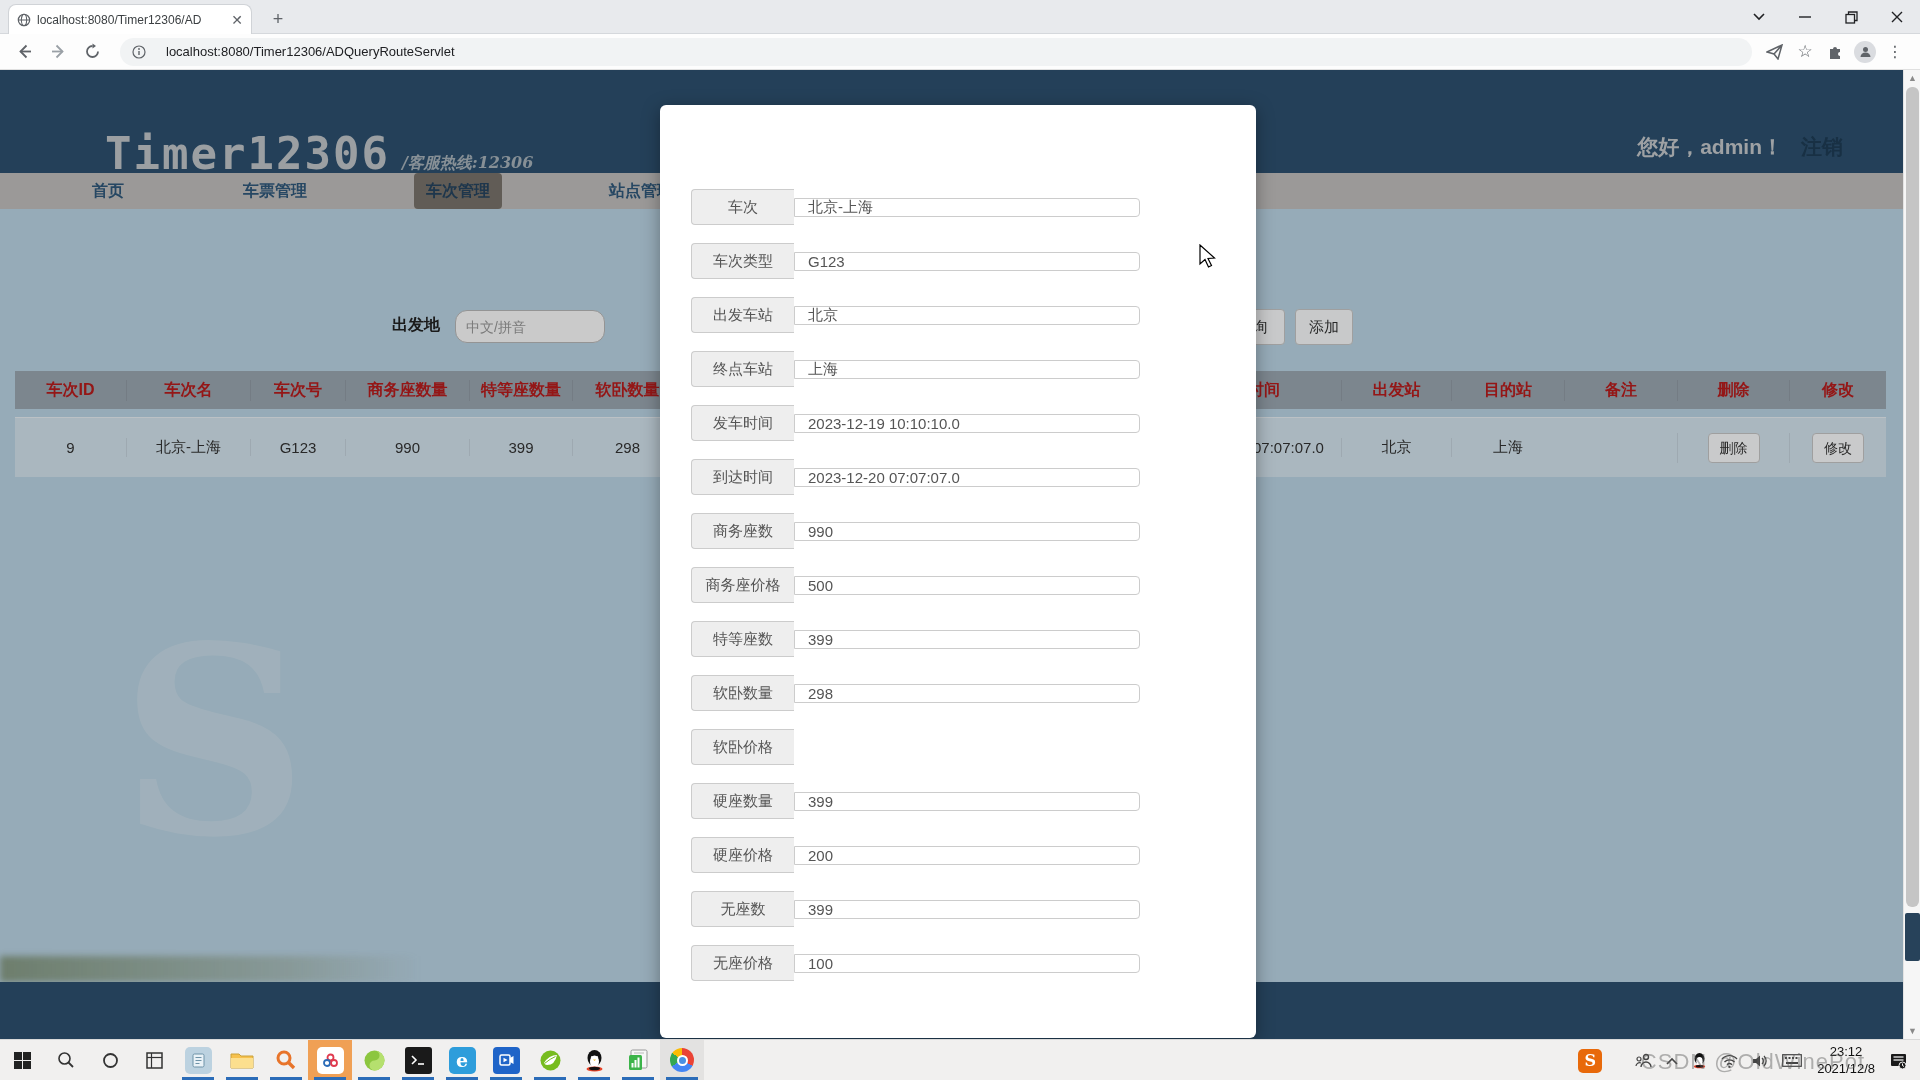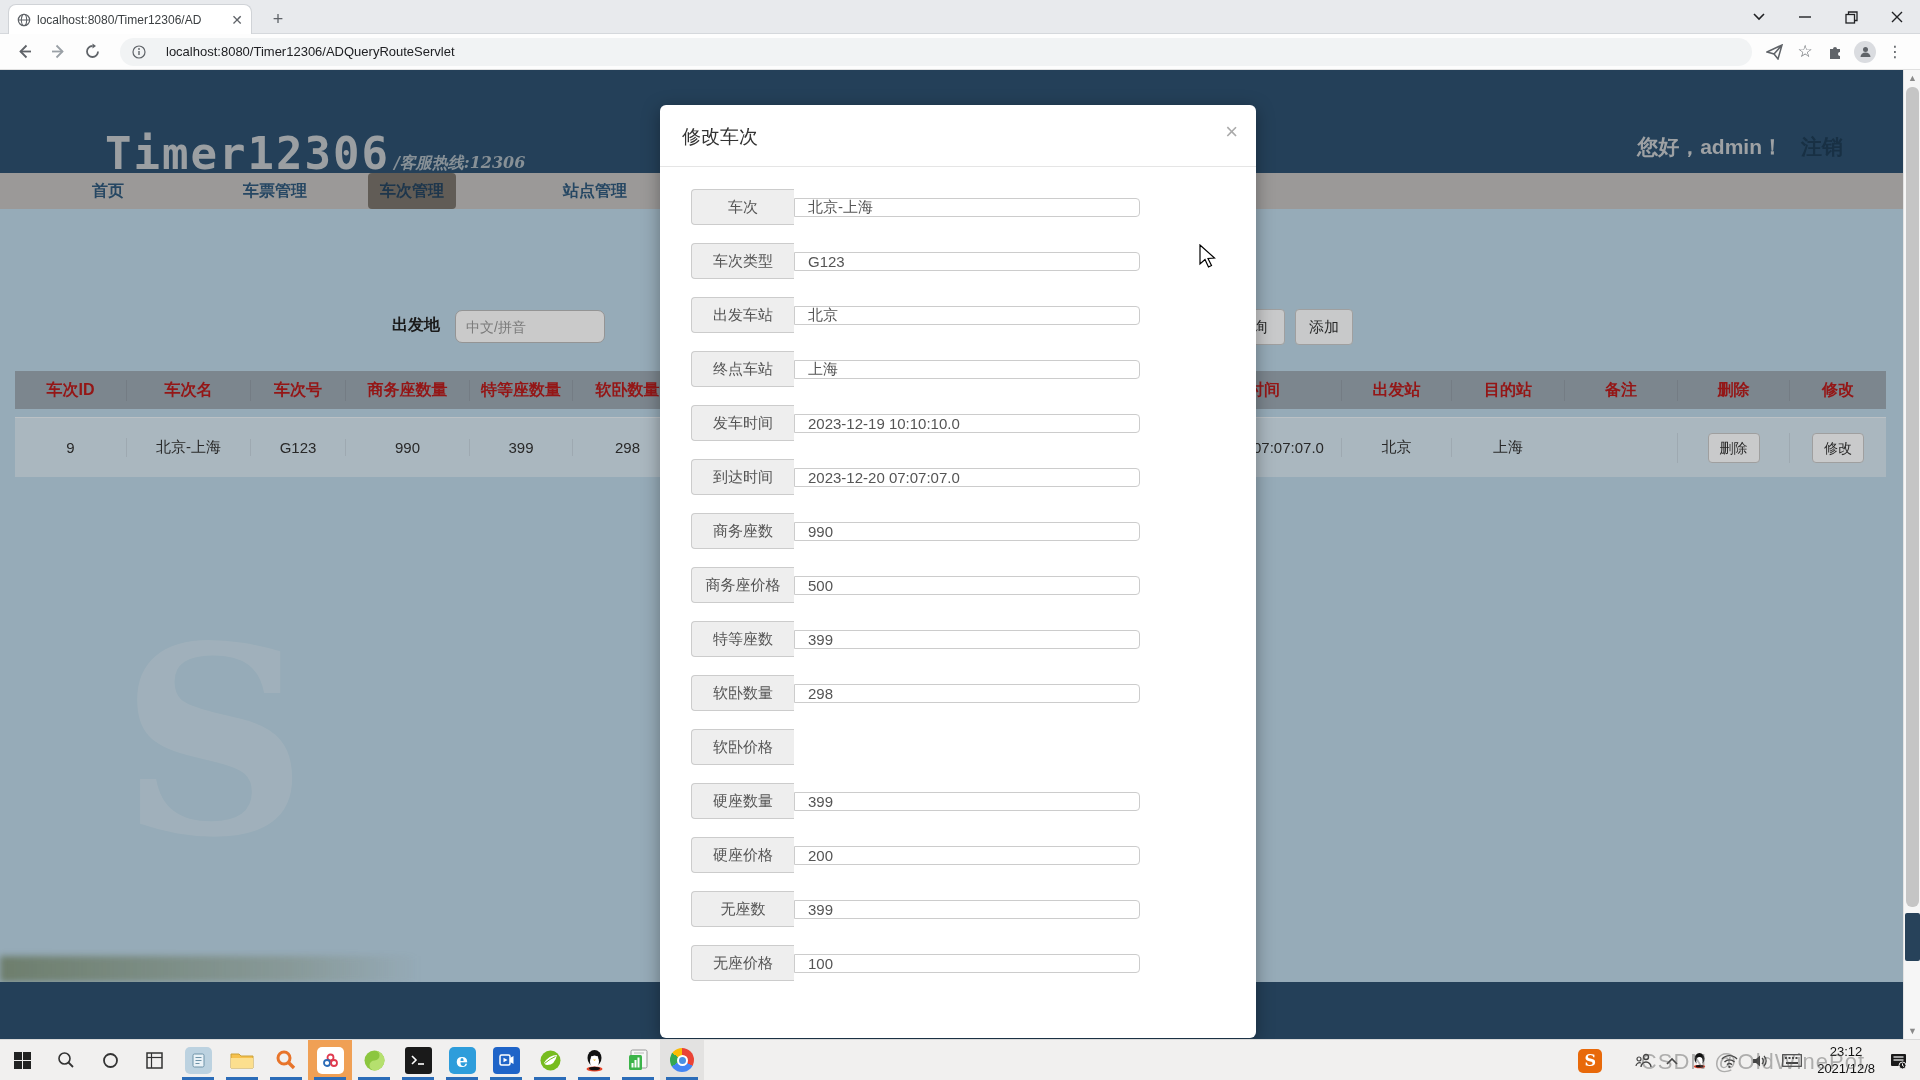--- a/index.html
+++ b/index.html
@@ -25,43 +25,43 @@
   .kebab { font-size:16px; color:#5f6368; }
   .avatar-circle { width:22px; height:22px; border-radius:50%; background:#dadce0; display:flex; align-items:center; justify-content:center; }
 
   
   .viewport { position:relative; width:1920px; height:969px; overflow:hidden; background:#bcd6e6; }
   .backdrop { position:absolute; inset:0; background:rgba(0,0,0,0.20); z-index:10; }
 
   .site-header { position:absolute; top:0; left:0; width:1903px; height:103px; background:#2d5170; }
   .logo-wrap { position:absolute; left:105px; top:22px; display:flex; align-items:flex-end; }
   .logo-text { font-family:"DejaVu Sans Mono","Liberation Mono",monospace; font-weight:bold; font-size:44px; letter-spacing:2px; color:#c2c7cb; line-height:1;margin-top:40px; }
-  .logo-tagline { font-family:"DejaVu Serif","Liberation Serif",serif; font-style:italic; font-weight:bold; font-size:16px; color:#a9b4bc; margin-left:4px; margin-bottom:2px; }
+  .logo-tagline { font-family:"DejaVu Serif","Liberation Serif",serif; font-style:italic; font-weight:bold; font-size:16px; color:#a9b4bc; margin-left:12px; margin-bottom:2px; }
   .greet-wrap { position:absolute; right:60px; top:63px; display:flex; align-items:center; }
   .greet-text { font-size:21px; font-weight:bold; color:#c6cacd; }
   .logout-link { font-size:21px; font-weight:bold; color:#1e3c55; margin-left:18px; }
 
   .site-nav { position:absolute; top:103px; left:0; width:1903px; height:36px; background:#c2c0be; display:flex; align-items:center; }
   .nav-item { font-size:16px; font-weight:bold; color:#30597c; margin-left:0; height:36px; line-height:36px; padding:0 12px; }
   .nav-item.n0 { margin-left:80px; }
   .nav-item.n1 { margin-left:95px; }
-  .nav-item.n2 { margin-left:49px; }
+  .nav-item.n2 { margin-left:95px; }
   .nav-item.n3 { margin-left:95px; }
   .nav-item.active { background:#7a746c; border-radius:4px; color:#26445f; }
 
   .site-body { position:absolute; top:139px; left:0; width:1903px; height:830px;
     background:linear-gradient(180deg,#aacde4 0%,#bfdaе6 40%,#d6e7e8 75%,#dfeae6 100%);
     background:linear-gradient(180deg,#aacde4 0%,#c2dce8 45%,#d9e8e8 80%,#dcе9e4 100%); }
   .sky-letter { position:absolute; left:120px; top:380px; font-size:260px; font-weight:bold; color:rgba(255,255,255,0.18); font-family:"DejaVu Serif",serif; }
   .grass { position:absolute; left:0; bottom:57px; width:420px; height:26px; background:linear-gradient(90deg,rgba(96,112,60,0.55),rgba(120,130,80,0.25) 70%,rgba(120,130,80,0)); filter:blur(3px); }
   .site-footer { position:absolute; left:0; bottom:0; width:1903px; height:57px; background:#2d5170; }
 
   .filter-row { position:absolute; top:98px; left:0; width:1903px; height:40px; }
   .filter-label { position:absolute; left:392px; top:8px; font-size:16px; font-weight:bold; color:#222; }
-  .filter-input { position:absolute; left:455px; top:3px; width:150px; height:33px; border:1px solid #b9b9b9; border-radius:7px; background:#fdfdfd; font-size:14px; color:#333; padding:0 10px; }
+  .filter-input { position:absolute; left:455px; top:3px; width:150px; height:33px; border:1px solid #b9b9b9; border-radius:12px; background:#fdfdfd; font-size:14px; color:#333; padding:0 10px; }
   .filter-input::placeholder { color:#9a9a9a; }
   .btn { border:1px solid #c7c7c7; border-radius:4px; background:rgba(255,255,255,0.92); font-size:15px; color:#333; text-align:center; }
   .query-btn { position:absolute; left:1220px; top:2px; width:65px; height:36px; }
   .add-btn { position:absolute; left:1295px; top:2px; width:58px; height:36px; }
 
   .data-table { position:absolute; top:162px; left:15px; width:1871px; }
   .t-head { display:flex; height:38px; background:rgba(130,132,134,0.55); align-items:center; }
   .t-head .cell { font-size:16px; font-weight:bold; color:#b91c1c; }
   .t-gap { height:8px; }
   .t-row { display:flex; height:60px; background:rgba(255,255,255,0.38); align-items:center; border-top:1px solid rgba(255,255,255,0.5); }
@@ -266,24 +266,20 @@
           <div class="cell c12"><button class="btn row-btn">修改</button></div>
         </div>
       </div>
 
       <div class="site-footer"></div>
     </div>
 
     <div class="backdrop"></div>
 
     <div class="modal">
-      <div class="modal-header">
-        <div class="modal-title">修改车次</div>
-        <div class="modal-close">×</div>
-      </div>
       <div class="modal-body">
         <div class="field-row">
           <span class="field-label">车次</span>
           <input class="field-input" value="北京-上海" style="">
         </div>
         <div class="field-row">
           <span class="field-label">车次类型</span>
           <input class="field-input" value="G123" style="">
         </div>
         <div class="field-row">

